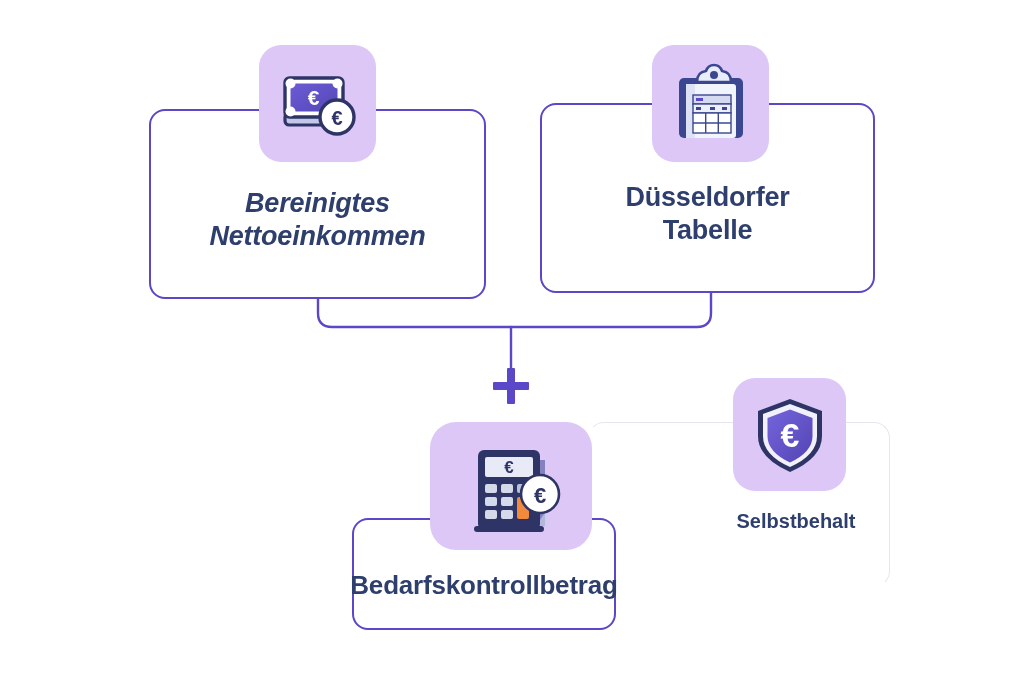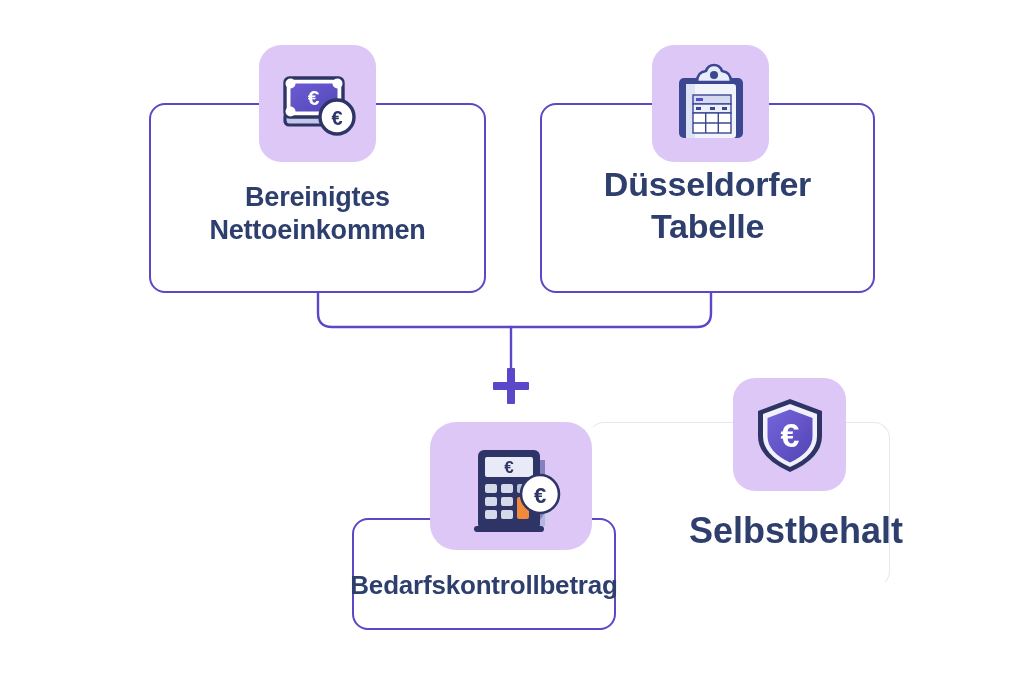--- a/index.html
+++ b/index.html
@@ -76,21 +76,21 @@
 
     <path d="M 318 292 L 318 313 Q 318 327 332 327 L 697 327 Q 711 327 711 313 L 711 292" fill="none" stroke="#5B48C8" stroke-width="2.4" stroke-linecap="round"></path>
     <path d="M 511 327 L 511 368" fill="none" stroke="#5B48C8" stroke-width="2.4" stroke-linecap="round"></path>
   </svg>
 
   <svg class="plus-sign" style="left:489px;top:364px;width:44px;height:44px;" viewBox="0 0 44 44">
     <rect x="18" y="4" width="8" height="36" rx="1" fill="#5B48C8"></rect>
     <rect x="4" y="18" width="36" height="8" rx="1" fill="#5B48C8"></rect>
   </svg>
 
-  <div class="card" style="left:149px;top:103px;width:337px;height:190px;">
+  <div class="card" style="left:149px;top:109px;width:337px;height:190px;font-style:italic;">
     <div class="card-label" style="font-size:27px;margin-bottom:44px;padding:0 10px;">Bereinigtes
 Nettoeinkommen</div>
   </div>
 
   <div class="icon-tile" style="left:259px;top:45px;width:117px;height:117px;">
     <svg width="86" height="86" viewBox="0 0 86 86">
       <defs>
         <linearGradient id="billg" x1="0" y1="0" x2="1" y2="1">
           <stop offset="0%" stop-color="#6C5CD4"></stop>
           <stop offset="100%" stop-color="#5546B8"></stop>
@@ -107,21 +107,21 @@
       <circle cx="15.5" cy="50.5" r="5" fill="#ffffff"></circle>
       <circle cx="62.5" cy="50.5" r="5" fill="#ffffff"></circle>
       <text x="38.5" y="44" text-anchor="middle" font-family="'Liberation Sans',sans-serif" font-size="21" font-weight="bold" fill="#ffffff">€</text>
 
       <circle cx="62" cy="56" r="17" fill="#ffffff" stroke="#2E3566" stroke-width="3.4"></circle>
       <text x="62" y="64" text-anchor="middle" font-family="'Liberation Sans',sans-serif" font-size="20" font-weight="bold" fill="#2E3566">€</text>
     </svg>
   </div>
 
   <div class="card" style="left:540px;top:103px;width:335px;height:190px;">
-    <div class="card-label" style="font-size:34px;margin-bottom:44px;padding:0 10px;">Düsseldorfer
+    <div class="card-label" style="font-size:27px;margin-bottom:44px;padding:0 10px;">Düsseldorfer
 Tabelle</div>
   </div>
 
   <div class="icon-tile" style="left:652px;top:45px;width:117px;height:117px;">
     <svg width="84" height="84" viewBox="0 0 84 84">
 
       <rect x="10" y="16" width="64" height="60" rx="5" fill="#3B4791"></rect>
 
       <rect x="17" y="22" width="50" height="54" rx="3" fill="#F2F4FC"></rect>
       <rect x="17" y="22" width="9" height="54" fill="#DDE3F5"></rect>
@@ -154,21 +154,21 @@
           <stop offset="100%" stop-color="#5344B4"></stop>
         </linearGradient>
       </defs>
       <path d="M 41 5 L 73 17 L 73 42 Q 73 64 41 78 Q 9 64 9 42 L 9 17 Z" fill="#2E3566"></path>
       <path d="M 41 10 L 68 20 L 68 42 Q 68 61 41 73 Q 14 61 14 42 L 14 20 Z" fill="#F2F1FB"></path>
       <path d="M 41 15.5 L 63.5 24 L 63.5 42 Q 63.5 58 41 68.5 Q 18.5 58 18.5 42 L 18.5 24 Z" fill="url(#shg)"></path>
       <text x="41" y="53" text-anchor="middle" font-family="'Liberation Sans',sans-serif" font-size="34" font-weight="bold" fill="#ffffff">€</text>
     </svg>
   </div>
 
-  <div class="free-label" style="left:618px;top:510px;width:356px;font-size:36px;">Selbstbehalt</div>
+  <div class="free-label" style="left:618px;top:510px;width:356px;font-size:20px;">Selbstbehalt</div>
 
   <div class="card" style="left:352px;top:518px;width:264px;height:112px;">
     <div class="card-label" style="font-size:26px;margin-bottom:26px;padding:0 8px;">Bedarfskontrollbetrag</div>
   </div>
 
   <div class="icon-tile" style="left:430px;top:422px;width:162px;height:128px;border-radius:26px;">
     <svg width="118" height="104" viewBox="0 0 118 104">
 
       <path d="M 86 26 L 93 26 L 93 92 L 86 92 Z" fill="#3B4791" opacity="0.55"></path>
       <path d="M 84 92 L 96 74 L 96 92 Z" fill="#C9CEEA" opacity="0.7"></path>

